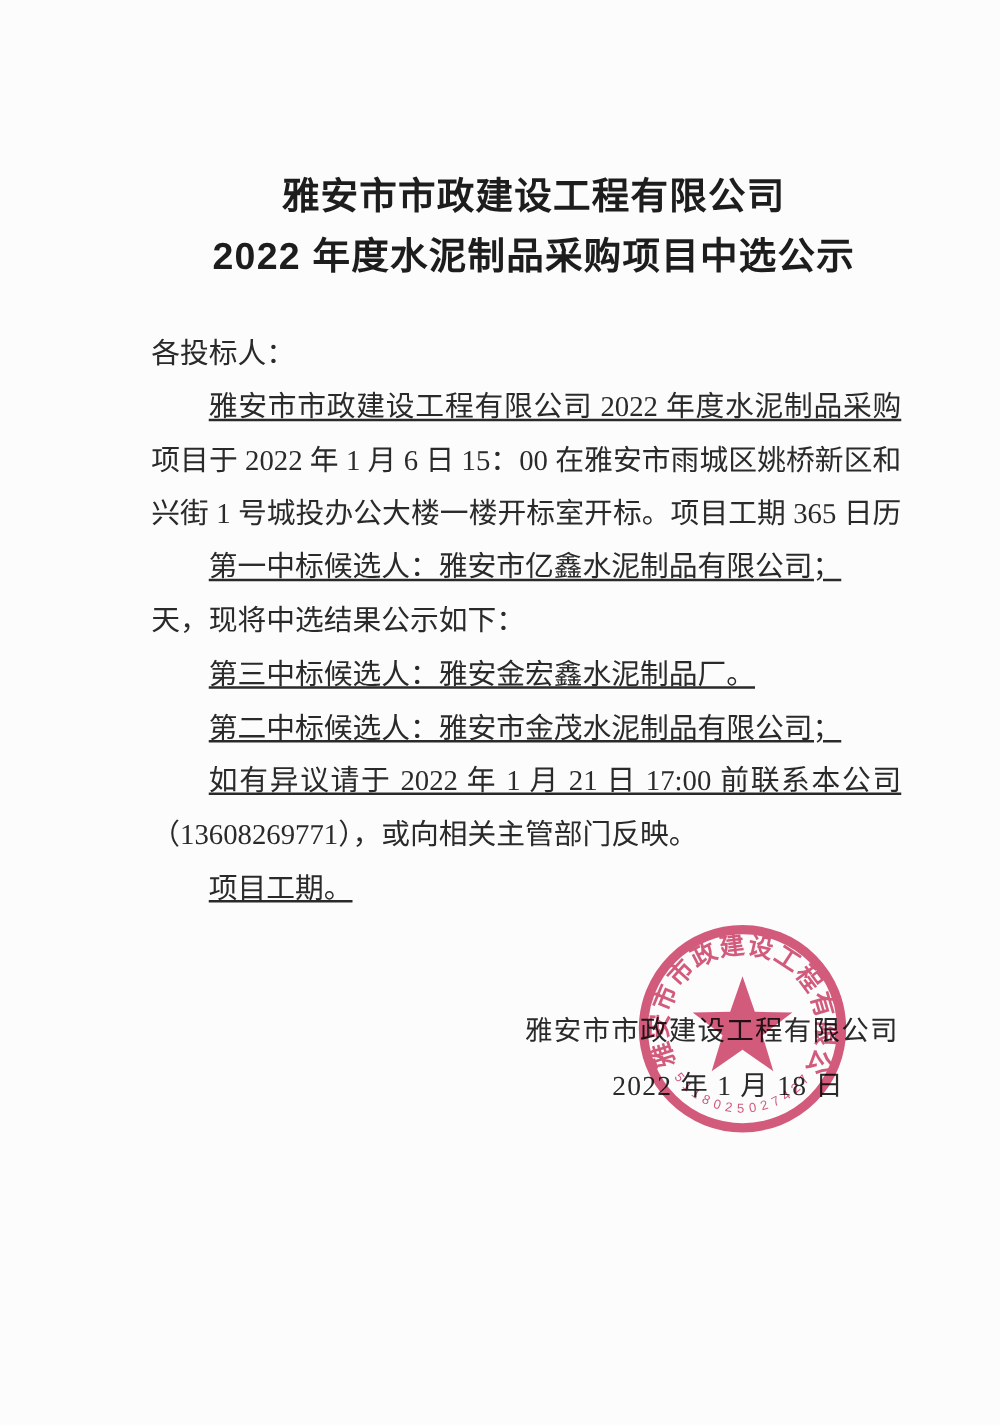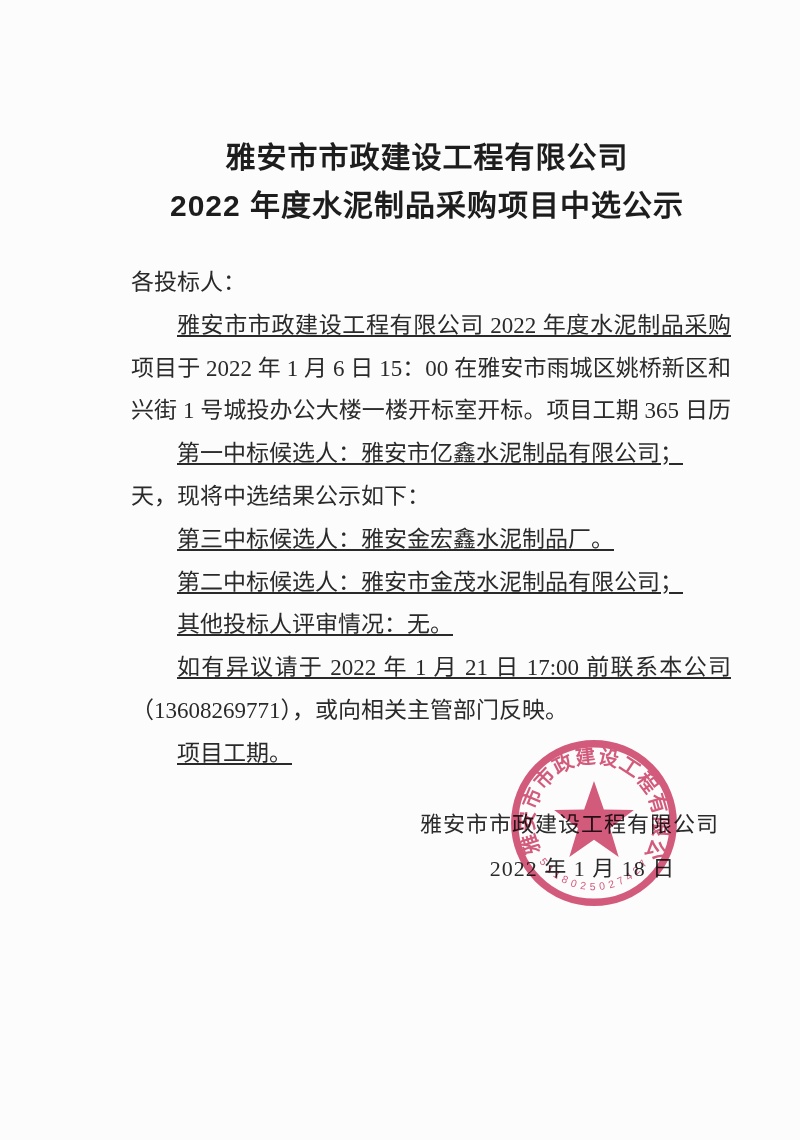--- a/index.html
+++ b/index.html
@@ -23,21 +23,21 @@
     text-align:center;
     font-family:"Liberation Sans","DejaVu Sans",sans-serif;
     font-weight:700;
     font-size:30px;line-height:48px;
     color:#1d1d1d;
     letter-spacing:1px;
   }
 
   
   .body-text{
-    position:absolute;top:262px;left:104px;width:600px;
+    position:absolute;top:262px;left:94px;width:600px;
     font-size:23px;
     color:var(--ink);
   }
   .line{
     height:42.8px;line-height:42.8px;
     white-space:normal;
   }
   .line.indent{text-indent:2em;text-decoration:underline;}
   .line.justify{text-align:justify;text-align-last:justify;}
 
@@ -87,21 +87,20 @@
 
   <div class="body-text">
     <div class="line">各投标人：</div>
     <div class="line indent justify">雅安市市政建设工程有限公司 2022 年度水泥制品采购</div>
     <div class="line justify">项目于 2022 年 1 月 6 日 15：00 在雅安市雨城区姚桥新区和</div>
     <div class="line justify">兴街 1 号城投办公大楼一楼开标室开标。项目工期 365 日历</div>
     <div class="line indent">第一中标候选人：雅安市亿鑫水泥制品有限公司；</div>
     <div class="line">天，现将中选结果公示如下：</div>
     <div class="line indent">第三中标候选人：雅安金宏鑫水泥制品厂。</div>
     <div class="line indent">第二中标候选人：雅安市金茂水泥制品有限公司；</div>
-    <div class="line indent">其他投标人评审情况：无。</div>
     <div class="line indent justify">如有异议请于 2022 年 1 月 21 日 17:00 前联系本公司</div>
     <div class="line">（13608269771），或向相关主管部门反映。</div>
     <div class="line indent">项目工期。</div>
   </div>
 
   <div class="signature">
     <div class="sig-company">雅安市市政建设工程有限公司</div>
     <div class="sig-date">2022 年 1 月 18 日</div>
   </div>
 

